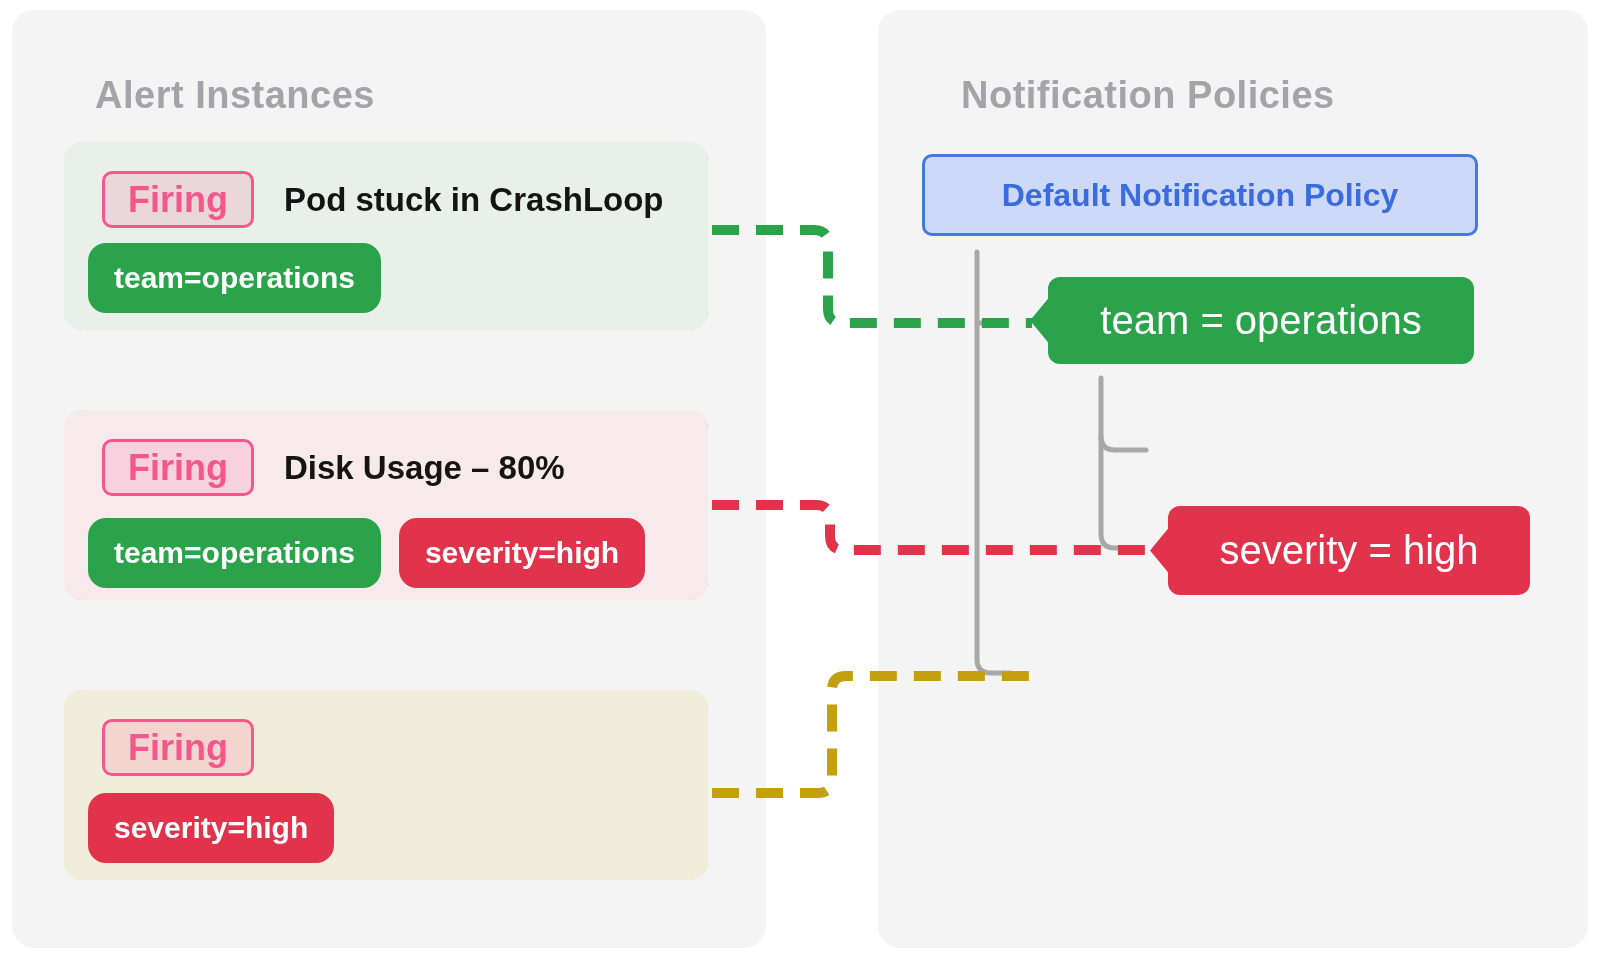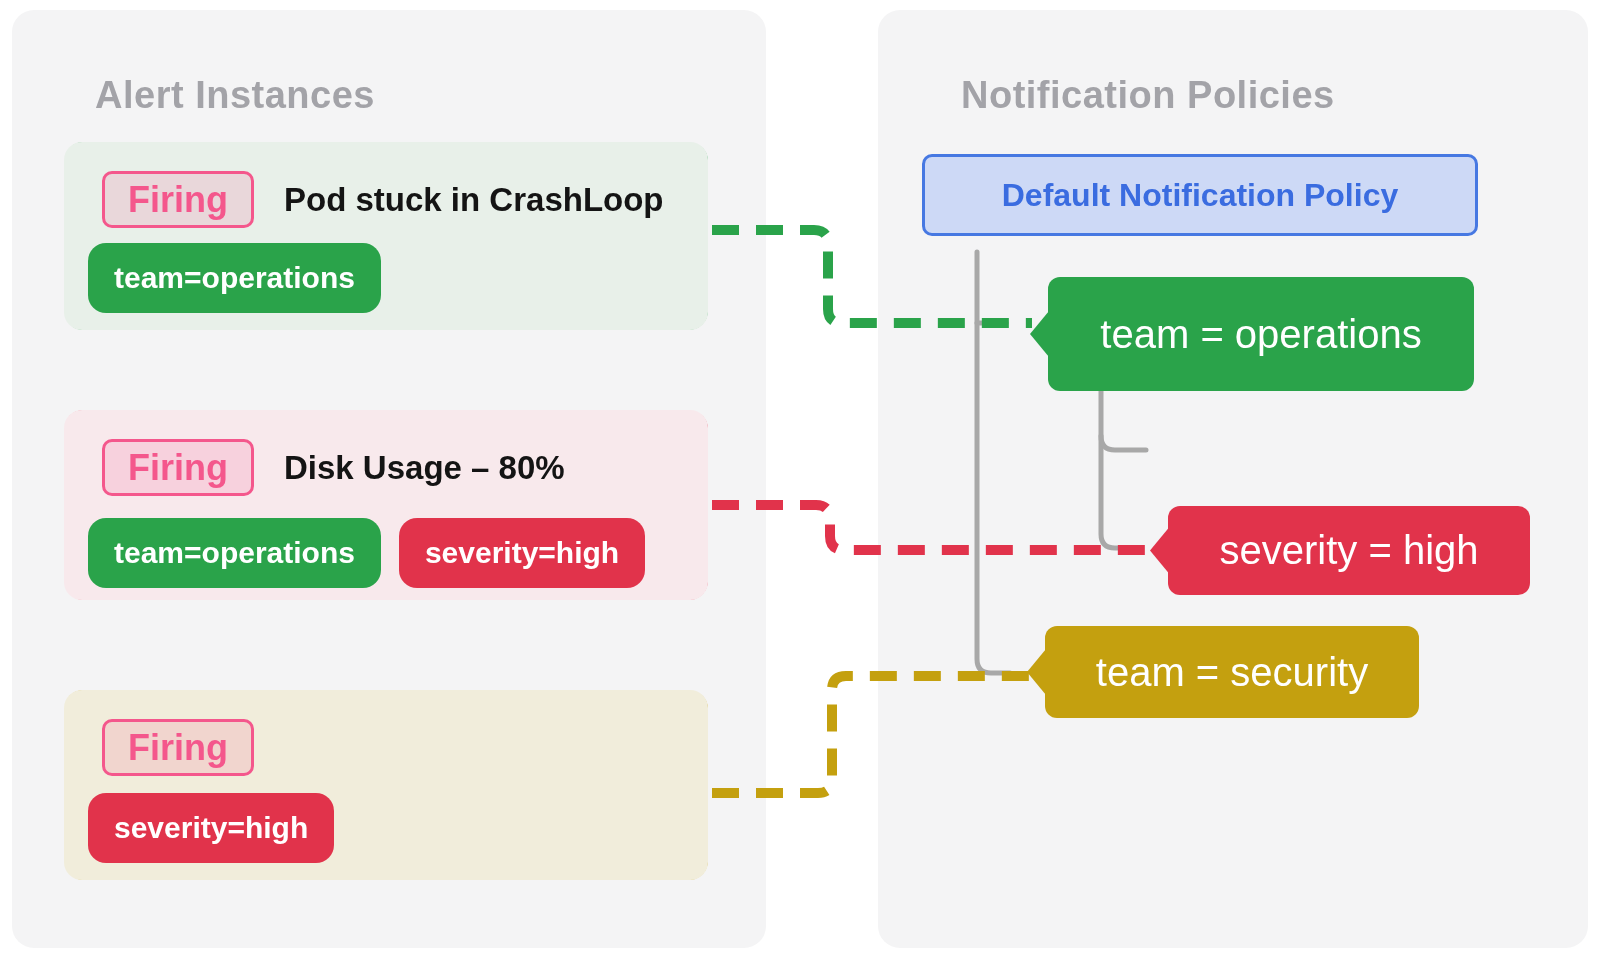--- a/index.html
+++ b/index.html
@@ -42,21 +42,21 @@
   .t-green{background:var(--green,#2aa34a);}
   .t-red{background:var(--red,#e1334b);}
   .t-gold{background:var(--gold,#c4a00f);}
 
   
   .policy-root{position:absolute;left:922px;top:154px;width:556px;height:82px;box-sizing:border-box;z-index:3;
     background:var(--blue-bg,#cdd9f6);border:3px solid var(--blue-border,#4678e2);border-radius:10px;
     color:var(--blue-text,#3a6ce0);font-size:32px;font-weight:bold;display:flex;align-items:center;justify-content:center;white-space:nowrap;}
   .matcher{position:absolute;box-sizing:border-box;border-radius:12px;color:#ffffff;z-index:3;
     font-size:40px;font-weight:normal;display:flex;align-items:center;justify-content:center;white-space:nowrap;}
-  .m-green{left:1048px;top:277px;width:426px;height:114px;background:var(--green,#2aa34a);}
+  .m-green{left:1048px;top:277px;width:426px;height:87px;background:var(--green,#2aa34a);}
   .m-orange{left:1167px;top:392px;width:344px;height:90px;background:var(--orange,#c55c17);}
   .m-red{left:1168px;top:506px;width:362px;height:89px;background:var(--red,#e1334b);}
   .m-gold{left:1045px;top:626px;width:374px;height:92px;background:var(--gold,#c4a00f);}
   .notch::before{content:"";position:absolute;left:-18px;top:50%;transform:translateY(-50%);
     width:19px;height:46px;background:inherit;clip-path:polygon(100% 0, 0 50%, 100% 100%);}
 </style>
 </head>
 <body>
 
 <div class="stage">
@@ -105,15 +105,14 @@
   <div class="alert-box alert-3">
     <span class="badge">Firing</span>
     <div class="labels">
       <span class="tag t-red">severity=high</span>
     </div>
   </div>
 
   <div class="policy-root">Default Notification Policy</div>
   <div class="matcher m-green notch">team = operations</div>
   <div class="matcher m-red notch">severity = high</div>
-  <div class="matcher m-gold notch">team = security</div>
 
 </div>
 
 </body></html>

